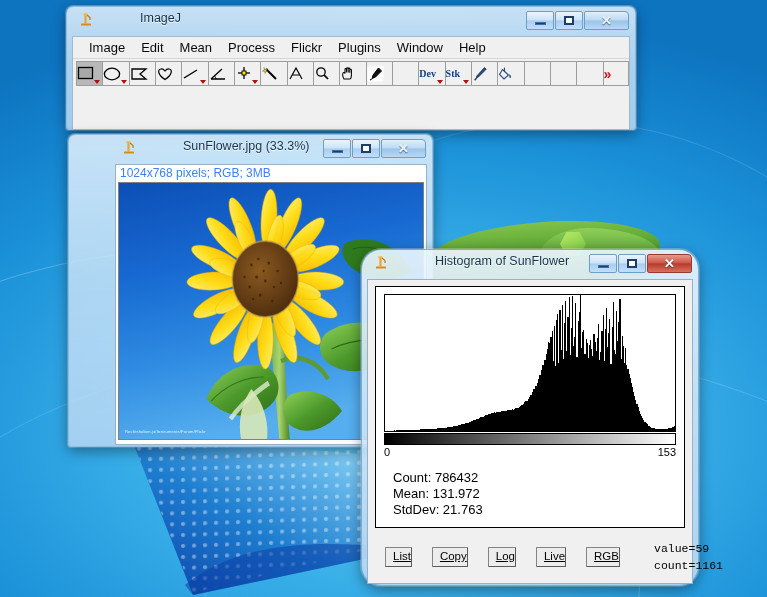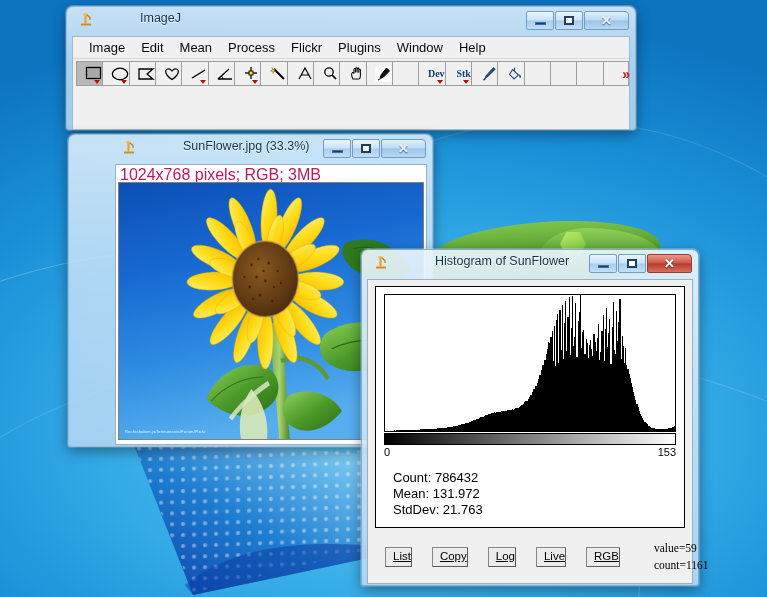--- a/index.html
+++ b/index.html
@@ -144,41 +144,41 @@
     display: flex; align-items: flex-start;
     padding: 2px 0 0 3px;
     background: #f0f0f0;
   }
   .tool {
     width: 27px; height: 25px;
     border: 1px solid #9d9d9d;
     border-right: none;
     background: #f0f0f0;
     position: relative;
-    display: flex; align-items: center; justify-content: flex-end;
+    display: flex; align-items: center; justify-content: flex-start;
   }
   .tool:last-child { border-right: 1px solid #9d9d9d; }
   .tool.selected { background: #b8b8b8; }
   .tool .tri {
     position: absolute; right: 2px; bottom: 1px;
     width: 0; height: 0;
     border-left: 3px solid transparent;
     border-right: 3px solid transparent;
     border-top: 4px solid #b01010;
   }
   .tool svg { display: block; }
   .tool .txt { font-size: 10px; font-weight: bold; color: #14407a; line-height: 1; font-family: "Liberation Serif", serif;}
   .tool .chev { color: #cc1111; font-weight: bold; font-size: 14px; letter-spacing: -2px; }
   .statusarea { height: 40px; background: #f0f0f0; }
 
   
   #sunwin { left: 68px; top: 134px; width: 365px; height: 313px; padding-left: 46px; }
   #sun-client { background: #ffffff; border: 1px solid #9ab0c4; height: 281px; padding: 0; }
   .img-info {
-    font-size: 16px; color: #be185d;
+    font-size: 12px; color: #3b82f6;
     padding: 1px 0 1px 4px;
     background: #fff;
     height: 17px;
     white-space: nowrap;
   }
   .canvas-wrap {
     margin: 0 2px 2px 2px;
     height: 258px;
     border: 1px solid #808080;
     position: relative;
@@ -186,21 +186,21 @@
     background: linear-gradient(180deg, #0d50b8 0%, #1667cf 28%, #2a86e0 62%, #4ea4ea 100%);
   }
   .sun-credit {
     position: absolute; left: 6px; bottom: 5px;
     font-size: 4px; color: rgba(255,255,255,0.85);
     letter-spacing: 0.2px;
     font-family: "Liberation Sans", sans-serif;
   }
 
   
-  #histwin { left: 361px; top: 249px; width: 338px; height: 337px; }
+  #histwin { left: 361px; top: 249px; width: 338px; height: 337px; border-radius: 20px; }
   #hist-client {
     background: #f0f0f0;
     border: 1px solid #9ab0c4;
     height: 305px;
     padding: 6px 7px 0 7px;
   }
   .hist-panel {
     background: #ffffff;
     border: 1px solid #000;
     height: 242px;
@@ -249,21 +249,21 @@
     border-right-color: #5a5a5a;
     border-bottom-color: #5a5a5a;
     padding: 2px 0 3px 7px;
     margin-right: 20px;
     line-height: 13px;
     border-radius: 1px;
     text-decoration: underline;
   }
   .readout {
     margin-left: 14px;
-    font-family: Liberation Serif, serif;
+    font-family: Liberation Mono, monospace;
     font-size: 11.5px;
     color: #000;
     line-height: 17px;
   }
 </style>
 </head>
 <body>
 
 <div id="desktop">
 

